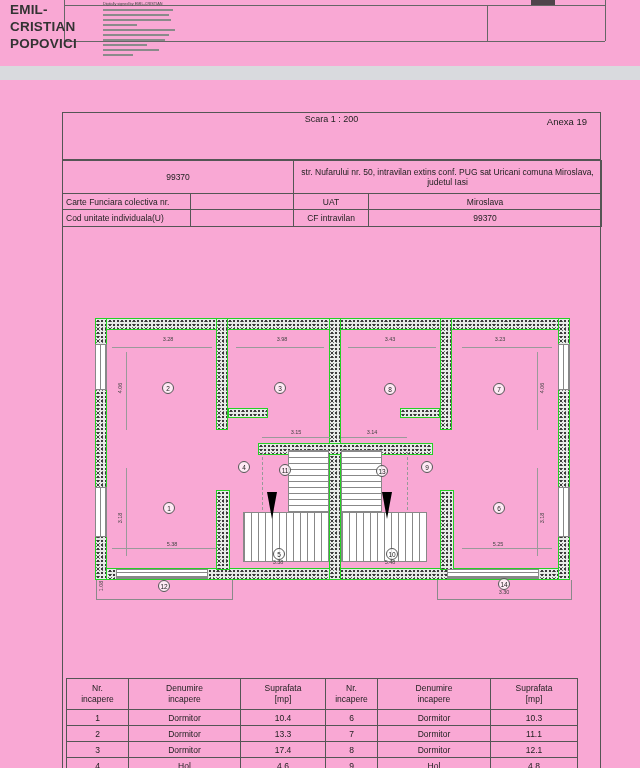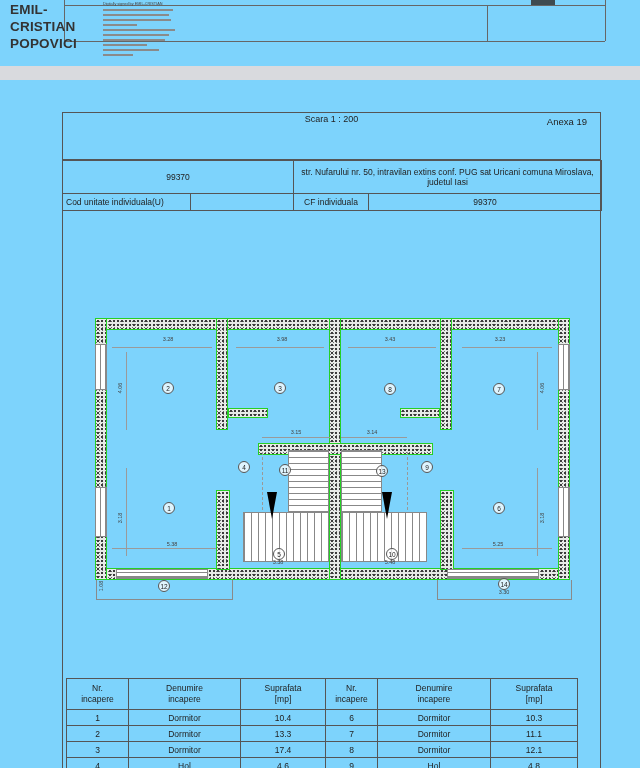--- a/index.html
+++ b/index.html
@@ -1,16 +1,16 @@
 <!DOCTYPE html>
 <html><head>
 <meta charset="utf-8">
 <style>
   html,body{margin:0;padding:0;background:#fff;}
-  .page{position:relative;width:640px;height:768px;background:#7dd3fc;overflow:hidden;
+  .page{position:relative;width:640px;height:768px;background:#f9a8d4;overflow:hidden;
         font-family:"Liberation Sans",sans-serif;color:#222;}
   .abs{position:absolute;}
   .ln{position:absolute;background:#666;}
   .band{position:absolute;left:0;top:66px;width:640px;height:14px;background:#d9dade;}
   
   .sig-name{position:absolute;left:10px;top:2px;font-size:13.5px;font-weight:bold;
             color:#333;line-height:1.25;white-space:pre-line;letter-spacing:.2px;}
   .sig-details{position:absolute;left:103px;top:2px;width:78px;}
   .sig-first{font-size:3.8px;color:#444;filter:blur(.3px);white-space:nowrap;}
   .sig-bar{height:2px;background:#8a8a8a;margin-top:3px;filter:blur(.3px);}
@@ -103,24 +103,30 @@
         <col style="width:128px">
         <col style="width:103px">
         <col style="width:75px">
         <col style="width:233px">
       </colgroup>
     <tbody>
     <tr style="height:33px">
       <td colspan="2">99370</td>
       <td colspan="2">str. Nufarului nr. 50, intravilan extins conf. PUG sat Uricani comuna Miroslava, judetul Iasi</td>
     </tr>
+    <tr style="height:16px">
+      <td class="lft">Carte Funciara colectiva nr.</td>
+      <td></td>
+      <td>UAT</td>
+      <td>Miroslava</td>
+    </tr>
     <tr style="height:17px">
       <td class="lft">Cod unitate individuala(U)</td>
       <td></td>
-      <td>CF individuala</td>
+      <td>CF intravilan</td>
       <td>99370</td>
     </tr>
   </tbody>
     </table>
 
   <div id="plan-layer" class="abs" style="left:0;top:0;width:640px;height:768px;">
 
     <div class="w" style="left:95px;top:318px;width:475px;height:12px;"></div>
     <div class="w" style="left:95px;top:568px;width:475px;height:12px;"></div>
     <div class="w" style="left:95px;top:318px;width:12px;height:262px;"></div>

